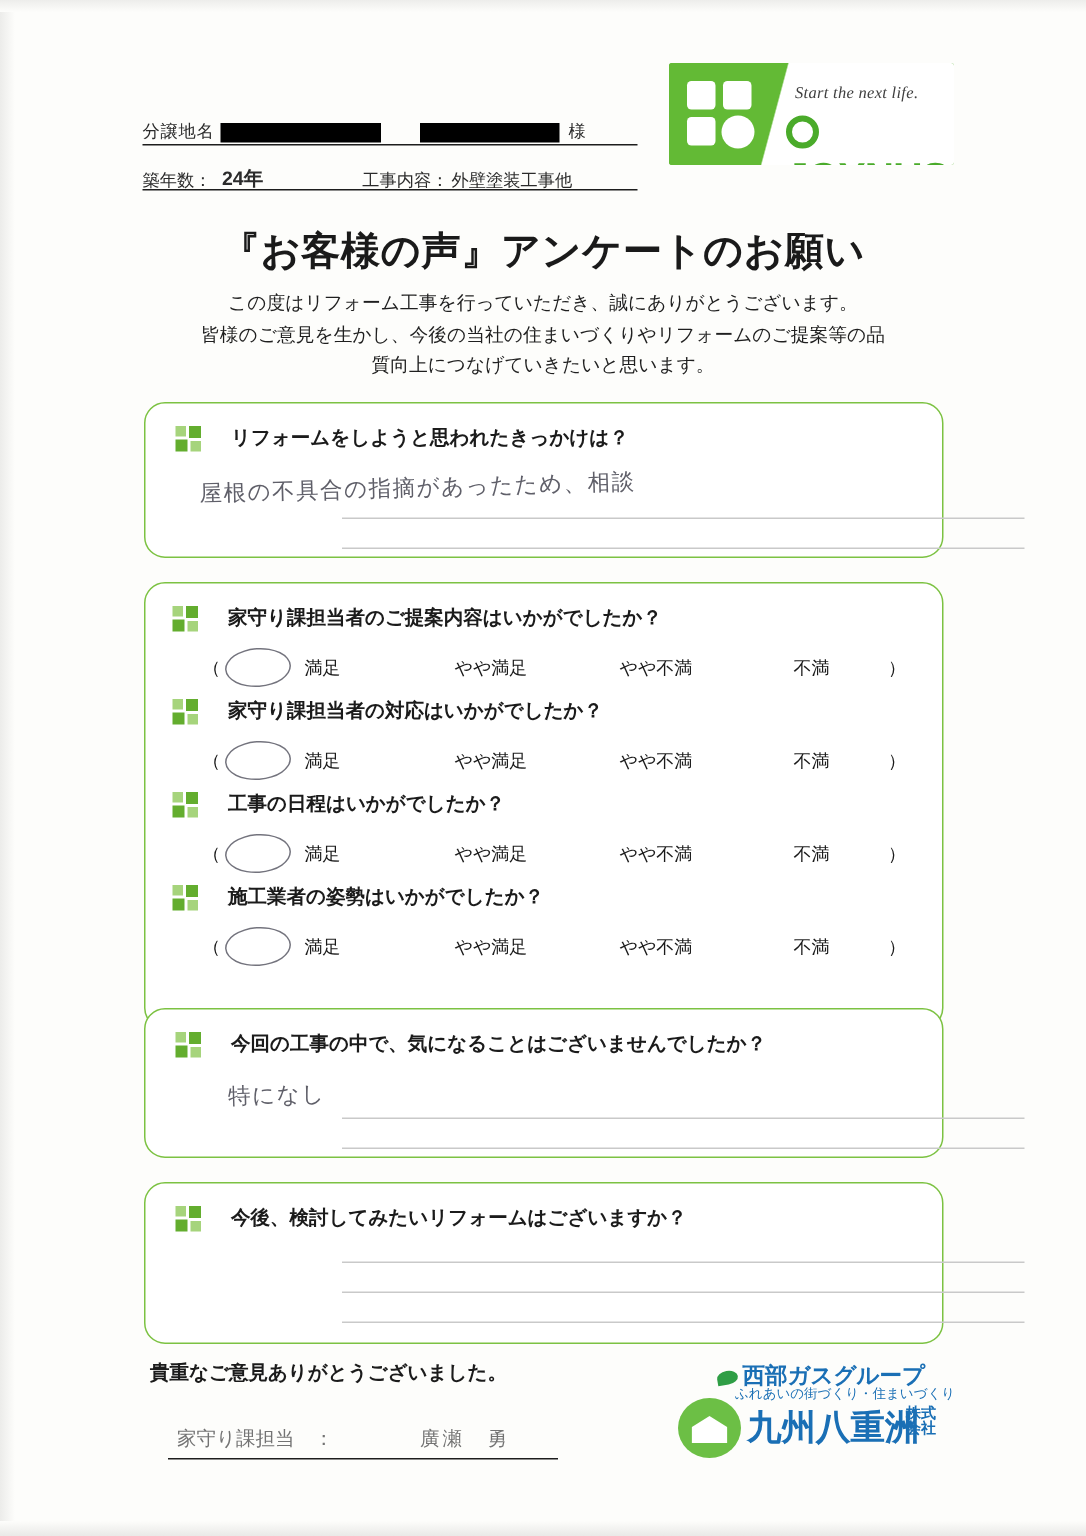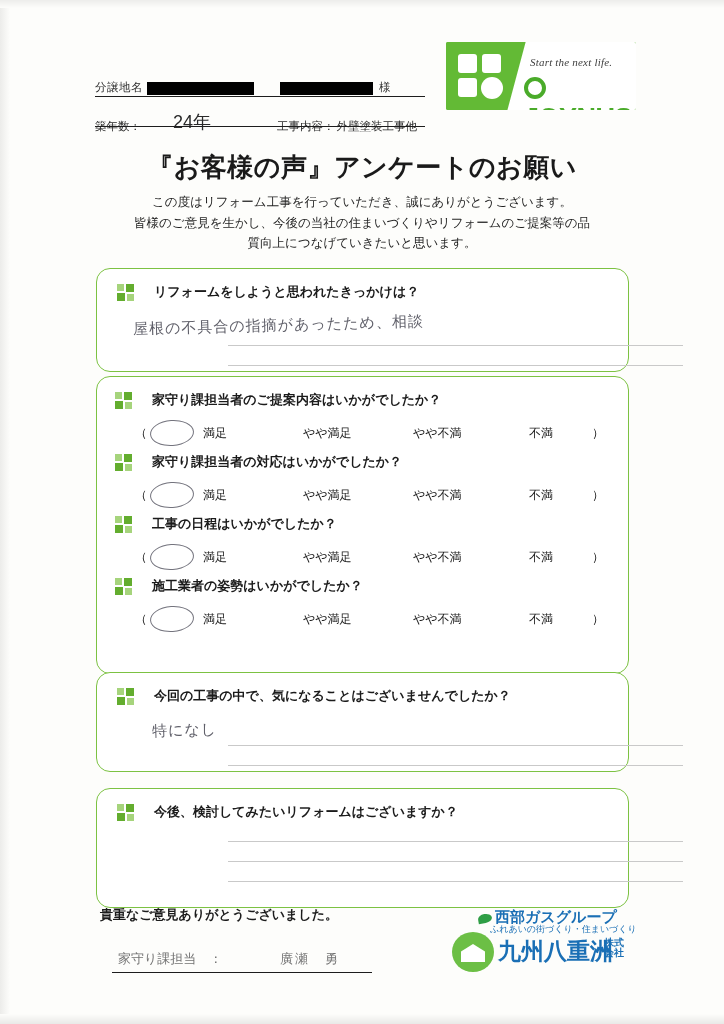--- a/index.html
+++ b/index.html
@@ -59,21 +59,21 @@
   }
   .hdr-row2 {
     position: absolute;
     left: 95px; top: 110px;
     width: 330px;
     display: flex;
     align-items: flex-end;
     font-size: 11.5px;
   }
   .years-label { white-space: nowrap; }
-  .years-val { margin-left: 32px; font-weight: normal; font-size: 18px; }
+  .years-val { margin-left: 7px; font-weight: bold; font-size: 13px; }
   .work-label { margin-left: 66px; white-space: nowrap; }
   .work-val { margin-left: 2px; white-space: nowrap; }
   .hdr-underline-2 {
     position: absolute;
     left: 95px; top: 126px; width: 330px;
     border-bottom: 1px solid #1d1d1d;
   }
 
   
   .logo {
@@ -159,23 +159,23 @@
   .box {
     position: absolute;
     left: 96px;
     width: 533px;
     border: 1.6px solid #7cc242;
     border-radius: 14px;
     background: #ffffff;
     box-sizing: border-box;
   }
   .box-q1 { top: 268px; height: 104px; }
-  .box-rating { top: 376px; height: 298px; }
+  .box-rating { top: 388px; height: 298px; }
   .box-q3 { top: 672px; height: 100px; padding-left: 42px; }
-  .box-q4 { top: 788px; height: 120px; }
+  .box-q4 { top: 788px; height: 108px; }
 
   .qrow {
     position: absolute;
     display: flex;
     align-items: center;
     font-size: 13px;
     font-weight: bold;
     color: #1b1b1b;
     gap: 13px;
   }

